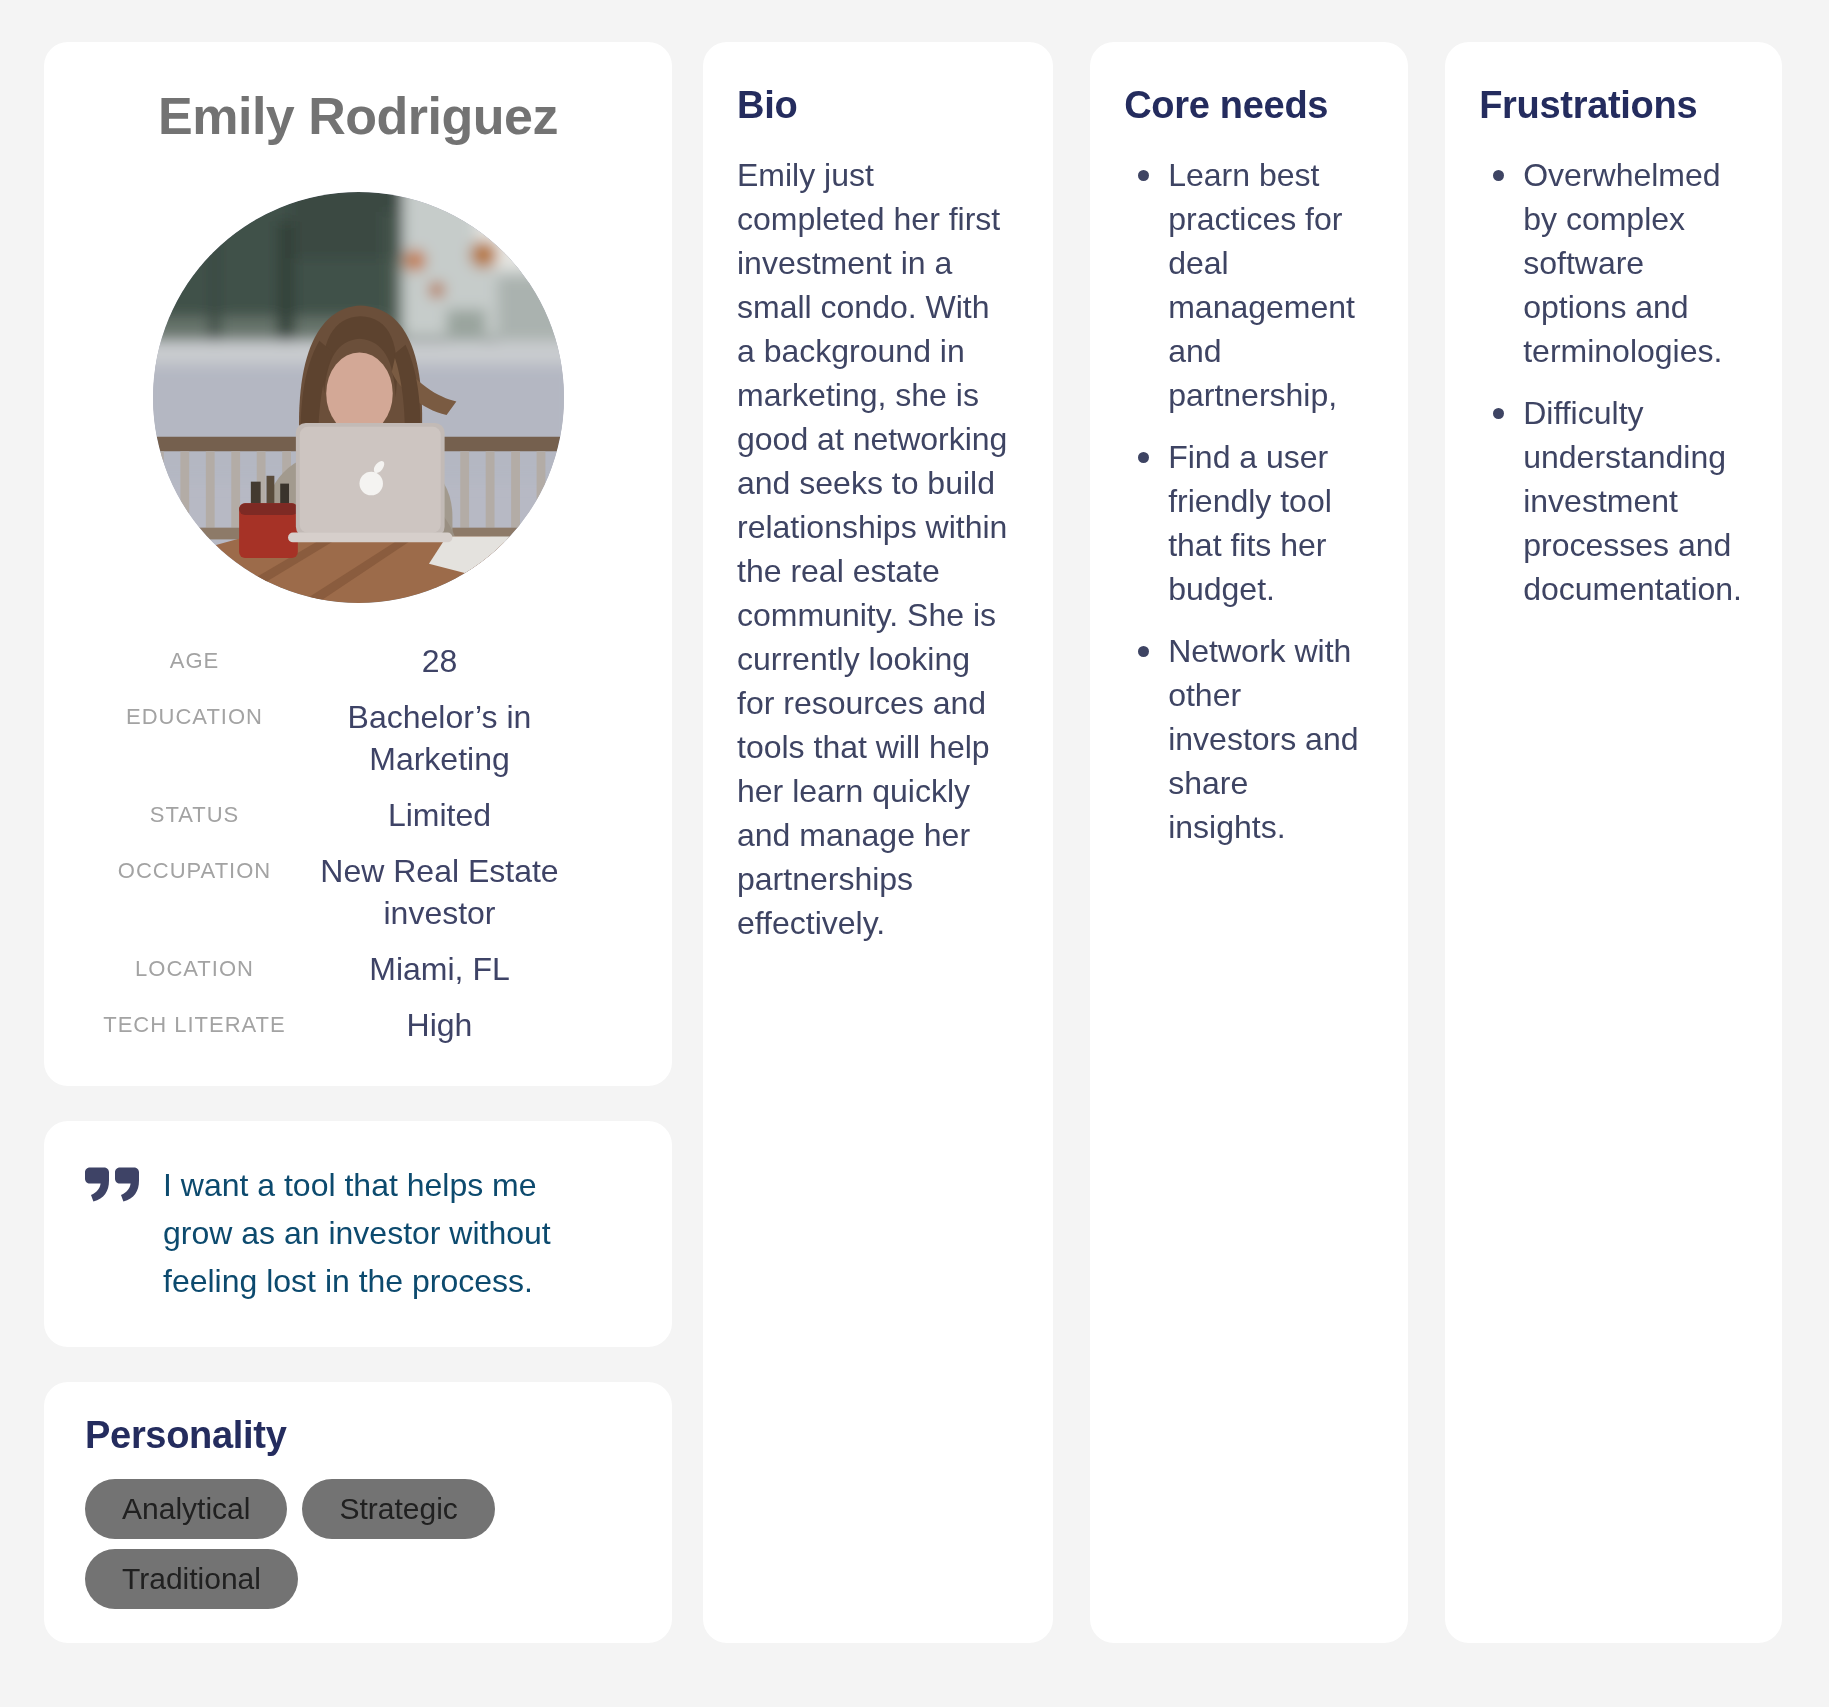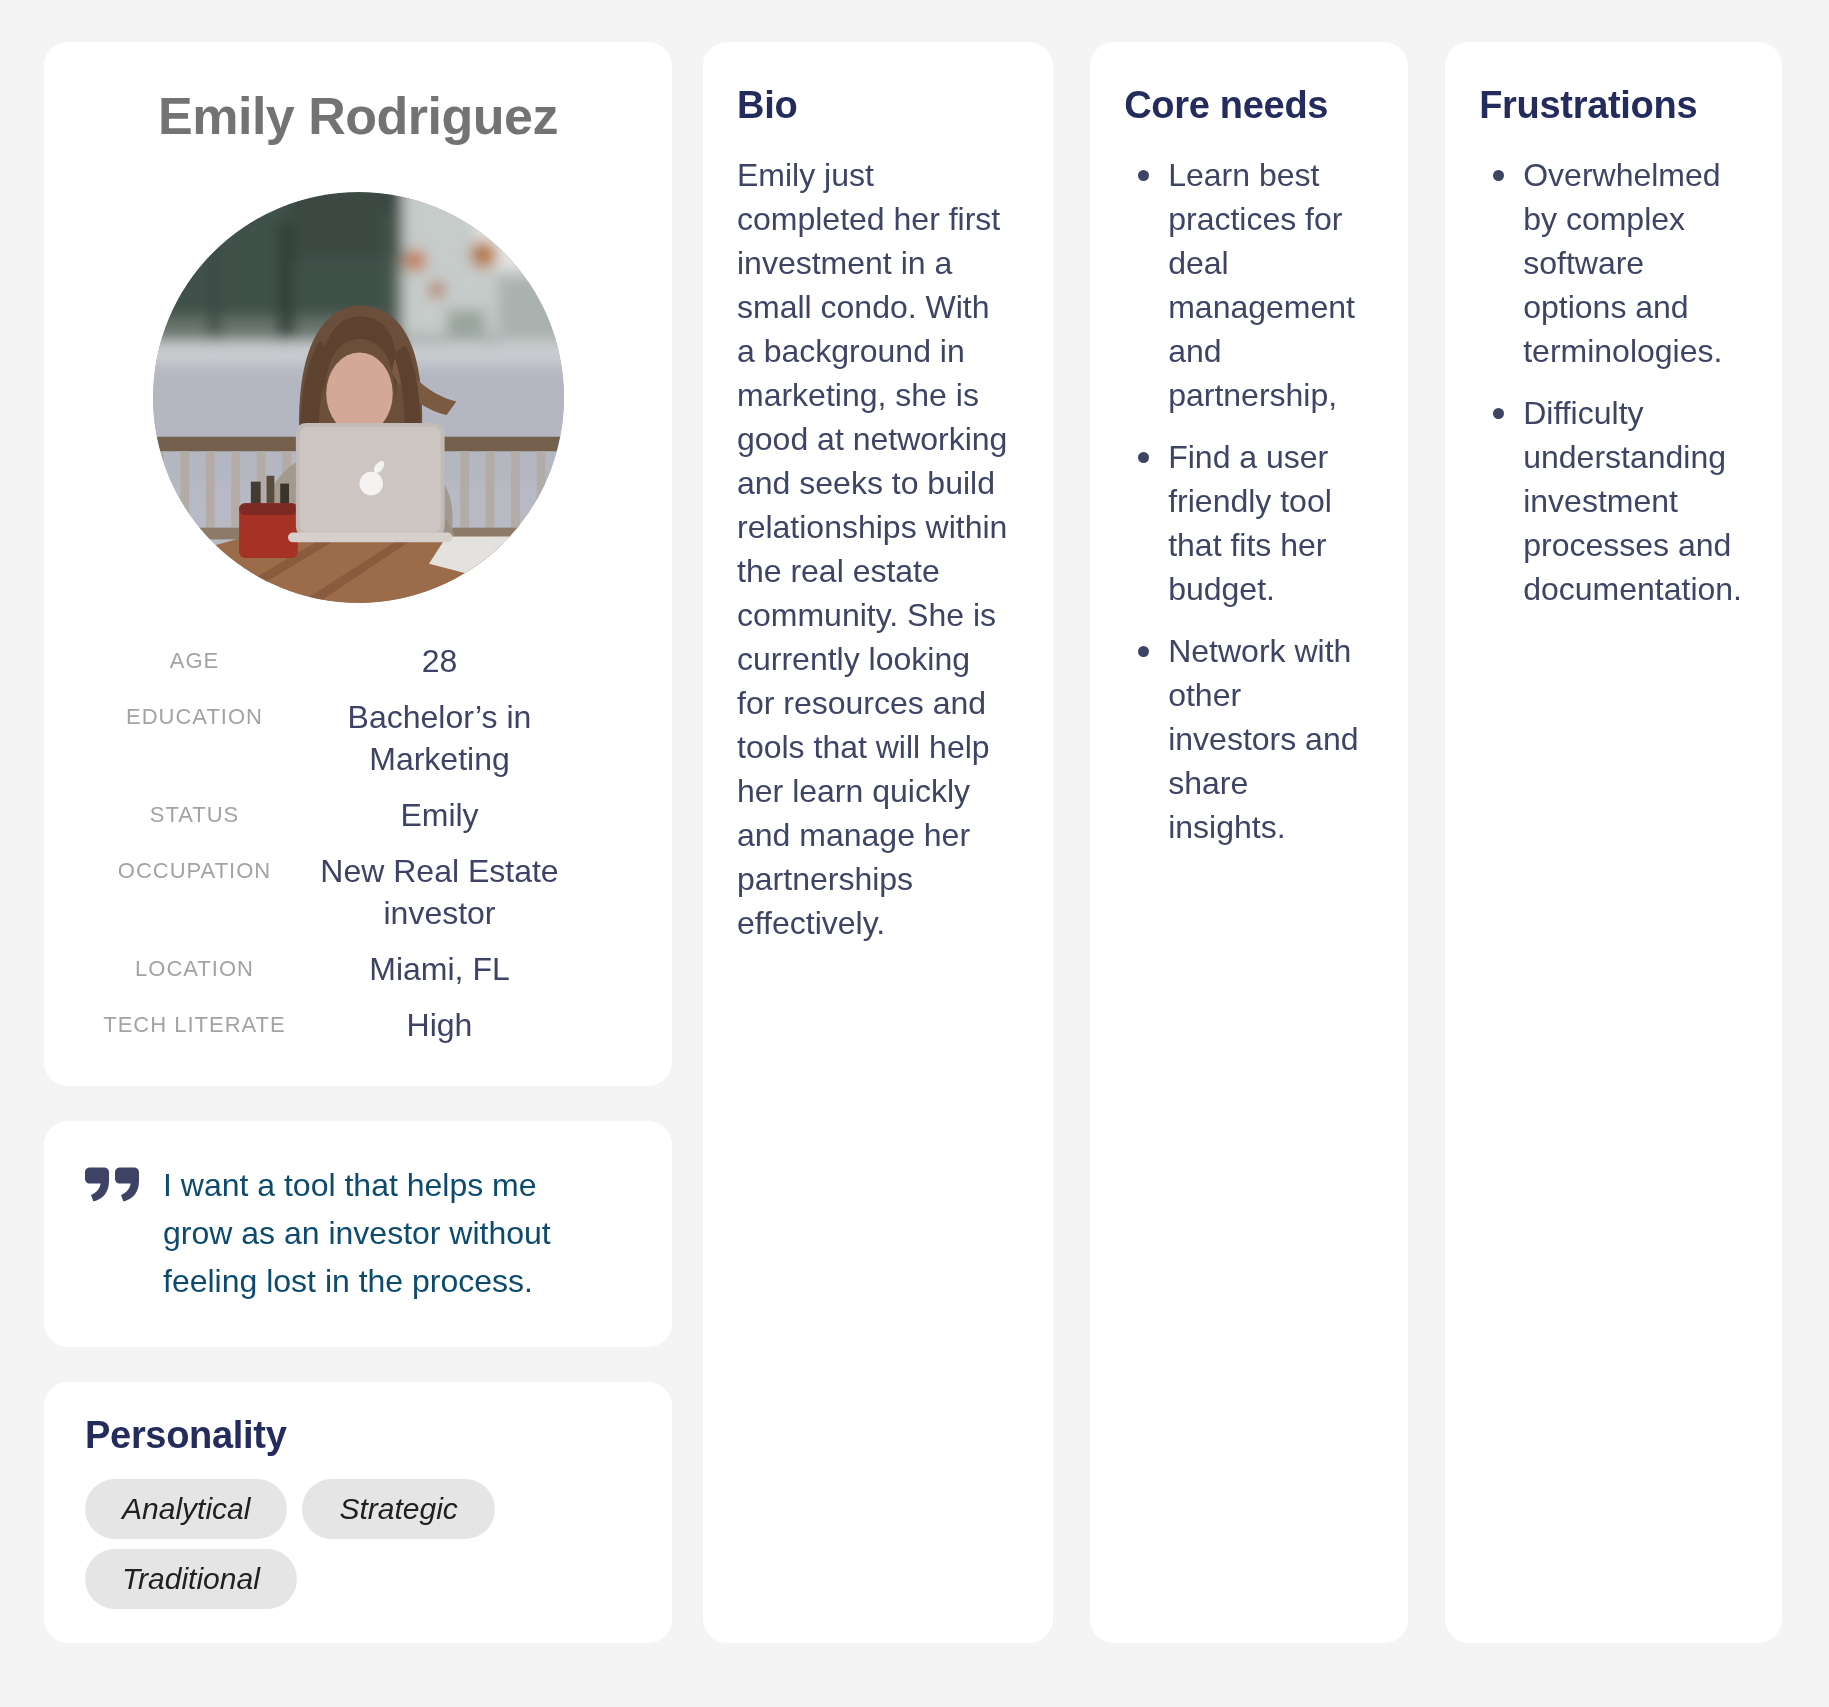--- a/index.html
+++ b/index.html
@@ -78,26 +78,25 @@
   }
   .tags {
     margin-top: 22px;
     display: flex; flex-wrap: wrap;
     gap: 10px 15px;
     max-width: 480px;
   }
   .tag {
     display: inline-block;
     padding: 12px 37px;
-    background: #e5e5e5;
+    background: #737373;
     border-radius: 999px;
     font-size: 30px; line-height: 36px;
     color: #202020;
     white-space: nowrap;
-    font-style: italic;
   }
 
   
   .section-card { padding: 42px 40px 44px 34px; }
   .section-text {
     margin: 26px 0 16px;
     font-size: 32px; line-height: 44px;
     color: #3e4463;
     max-width: 1000px;
   }
@@ -218,21 +217,21 @@
         <div class="attr-row">
           <span class="attr-label">AGE</span>
           <span class="attr-value">28</span>
         </div>
         <div class="attr-row">
           <span class="attr-label">EDUCATION</span>
           <span class="attr-value">Bachelor’s in Marketing</span>
         </div>
         <div class="attr-row">
           <span class="attr-label">STATUS</span>
-          <span class="attr-value">Emily</span>
+          <span class="attr-value">Limited</span>
         </div>
         <div class="attr-row">
           <span class="attr-label">OCCUPATION</span>
           <span class="attr-value">New Real Estate investor</span>
         </div>
         <div class="attr-row">
           <span class="attr-label">LOCATION</span>
           <span class="attr-value">Miami, FL</span>
         </div>
         <div class="attr-row">

